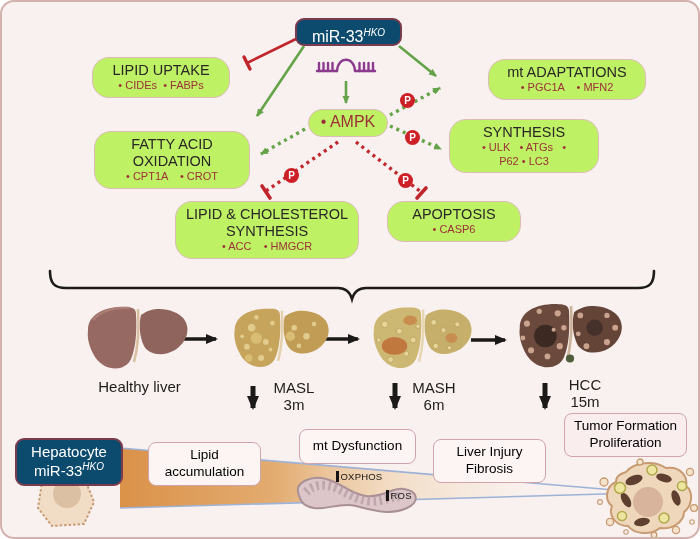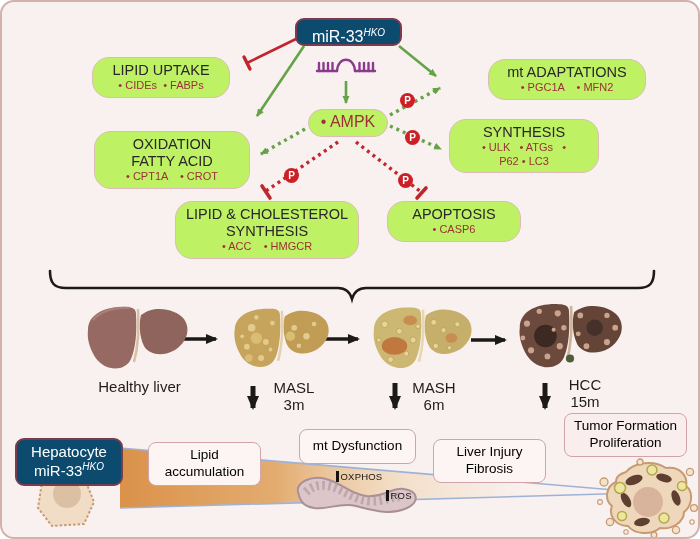--- a/index.html
+++ b/index.html
@@ -111,22 +111,22 @@
   <div class="pbox" style="left:442px;top:57px;width:158px;margin-left:44px;">
     <div class="t">mt ADAPTATIONS</div>
     <div class="g">• PGC1A    • MFN2</div>
   </div>
 
   <div class="pbox ampk" style="left:306px;top:107px;width:80px;height:28px;">
     <div class="g">• AMPK</div>
   </div>
 
   <div class="pbox" style="left:92px;top:129px;width:156px;">
+    <div class="t">FATTY ACID</div>
     <div class="t">OXIDATION</div>
-    <div class="t">FATTY ACID</div>
     <div class="g">• CPT1A    • CROT</div>
   </div>
 
   <div class="pbox" style="left:447px;top:117px;width:150px;">
     <div class="t">SYNTHESIS</div>
     <div class="g">• ULK   • ATGs   •</div>
     <div class="g">P62 • LC3</div>
   </div>
 
   <div class="pbox" style="left:173px;top:199px;width:184px;">

